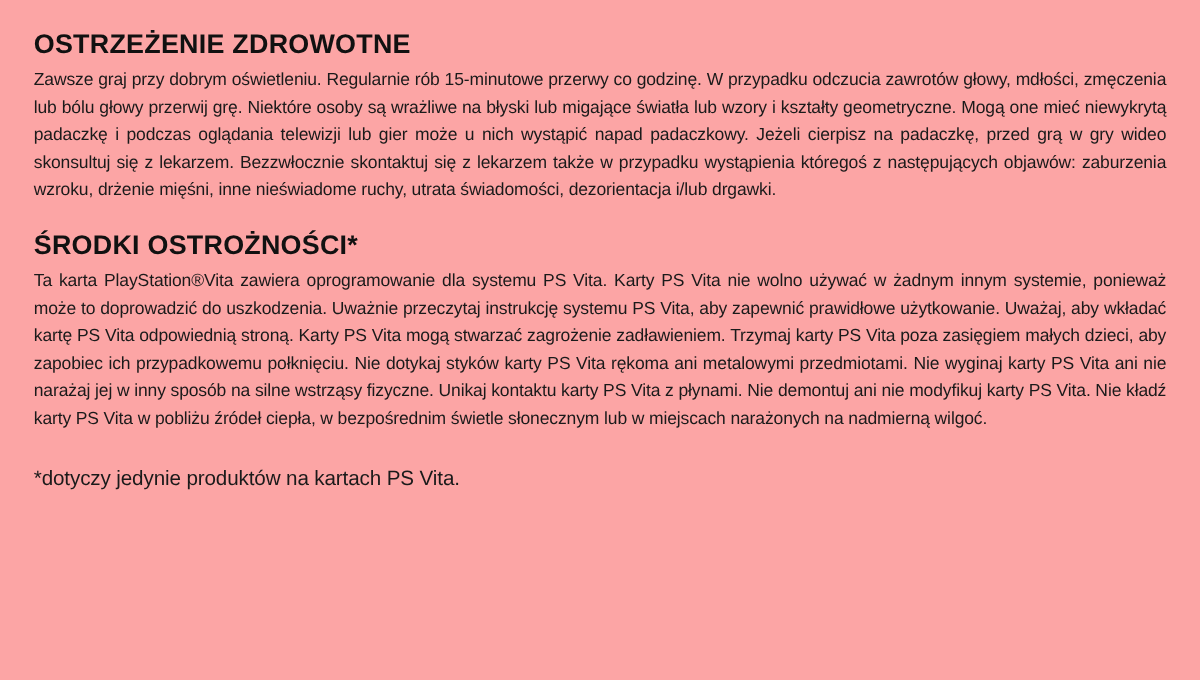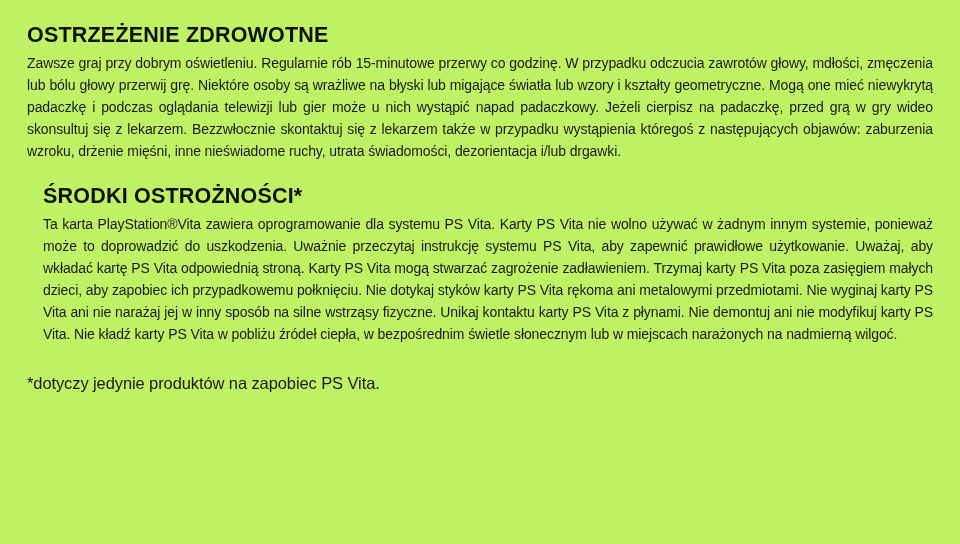--- a/index.html
+++ b/index.html
@@ -13,42 +13,41 @@
       overflow: hidden;
       font-family: "Liberation Sans", "DejaVu Sans", sans-serif;
       color: #1a1a1a;
       box-sizing: border-box;
     }
     .page {
       box-sizing: border-box;
       width: 960px;
       height: 544px;
       padding: 22px 27px 0 27px;
-      background: #bef264;
+      background: #fca5a5;
     }
     .section-heading {
       font-size: 21.5px;
       font-weight: bold;
       letter-spacing: 0.2px;
       line-height: 26px;
       margin: 0 0 4px 0;
       color: #111111;
     }
     .section-body {
       font-size: 14px;
       line-height: 22px;
       letter-spacing: -0.1px;
       text-align: justify;
       text-justify: inter-word;
       margin: 0;
       color: #1a1a1a;
     }
     .section + .section {
       margin-top: 21px;
-      margin-left: 16px;
     }
     .footnote {
       font-size: 16.5px;
       line-height: 22px;
       letter-spacing: -0.1px;
       margin-top: 27px;
       color: #1a1a1a;
     }
   </style>
 </head>
@@ -59,15 +58,15 @@
   <div class="section">
     <h1 class="section-heading">OSTRZEŻENIE ZDROWOTNE</h1>
     <p class="section-body">Zawsze graj przy dobrym oświetleniu. Regularnie rób 15-minutowe przerwy co godzinę. W przypadku odczucia zawrotów głowy, mdłości, zmęczenia lub bólu głowy przerwij grę. Niektóre osoby są wrażliwe na błyski lub migające światła lub wzory i kształty geometryczne. Mogą one mieć niewykrytą padaczkę i podczas oglądania telewizji lub gier może u nich wystąpić napad padaczkowy. Jeżeli cierpisz na padaczkę, przed grą w gry wideo skonsultuj się z lekarzem. Bezzwłocznie skontaktuj się z lekarzem także w przypadku wystąpienia któregoś z następujących objawów: zaburzenia wzroku, drżenie mięśni, inne nieświadome ruchy, utrata świadomości, dezorientacja i/lub drgawki.</p>
   </div>
 
   <div class="section">
     <h1 class="section-heading">ŚRODKI OSTROŻNOŚCI*</h1>
     <p class="section-body">Ta karta PlayStation®Vita zawiera oprogramowanie dla systemu PS Vita. Karty PS Vita nie wolno używać w żadnym innym systemie, ponieważ może to doprowadzić do uszkodzenia. Uważnie przeczytaj instrukcję systemu PS Vita, aby zapewnić prawidłowe użytkowanie. Uważaj, aby wkładać kartę PS Vita odpowiednią stroną. Karty PS Vita mogą stwarzać zagrożenie zadławieniem. Trzymaj karty PS Vita poza zasięgiem małych dzieci, aby zapobiec ich przypadkowemu połknięciu. Nie dotykaj styków karty PS Vita rękoma ani metalowymi przedmiotami. Nie wyginaj karty PS Vita ani nie narażaj jej w inny sposób na silne wstrząsy fizyczne. Unikaj kontaktu karty PS Vita z płynami. Nie demontuj ani nie modyfikuj karty PS Vita. Nie kładź karty PS Vita w pobliżu źródeł ciepła, w bezpośrednim świetle słonecznym lub w miejscach narażonych na nadmierną wilgoć.</p>
   </div>
 
-  <p class="footnote">*dotyczy jedynie produktów na zapobiec PS Vita.</p>
+  <p class="footnote">*dotyczy jedynie produktów na kartach PS Vita.</p>
 
 </div>
 
 </body></html>

